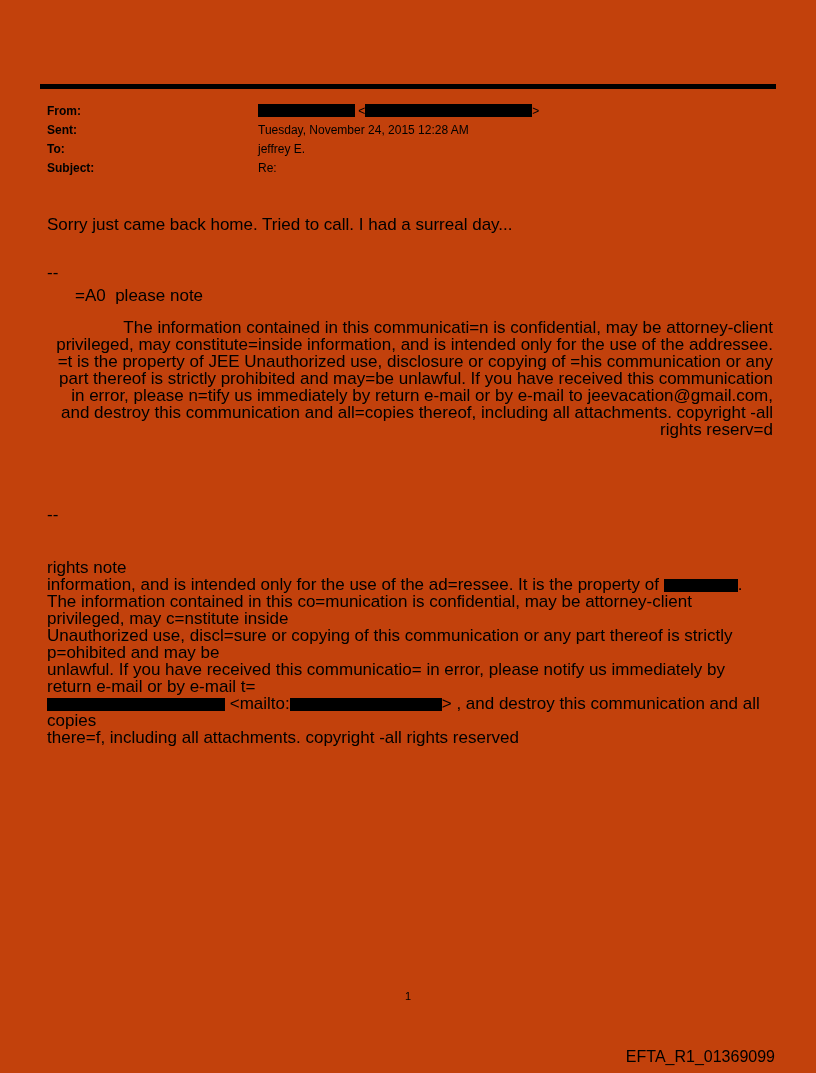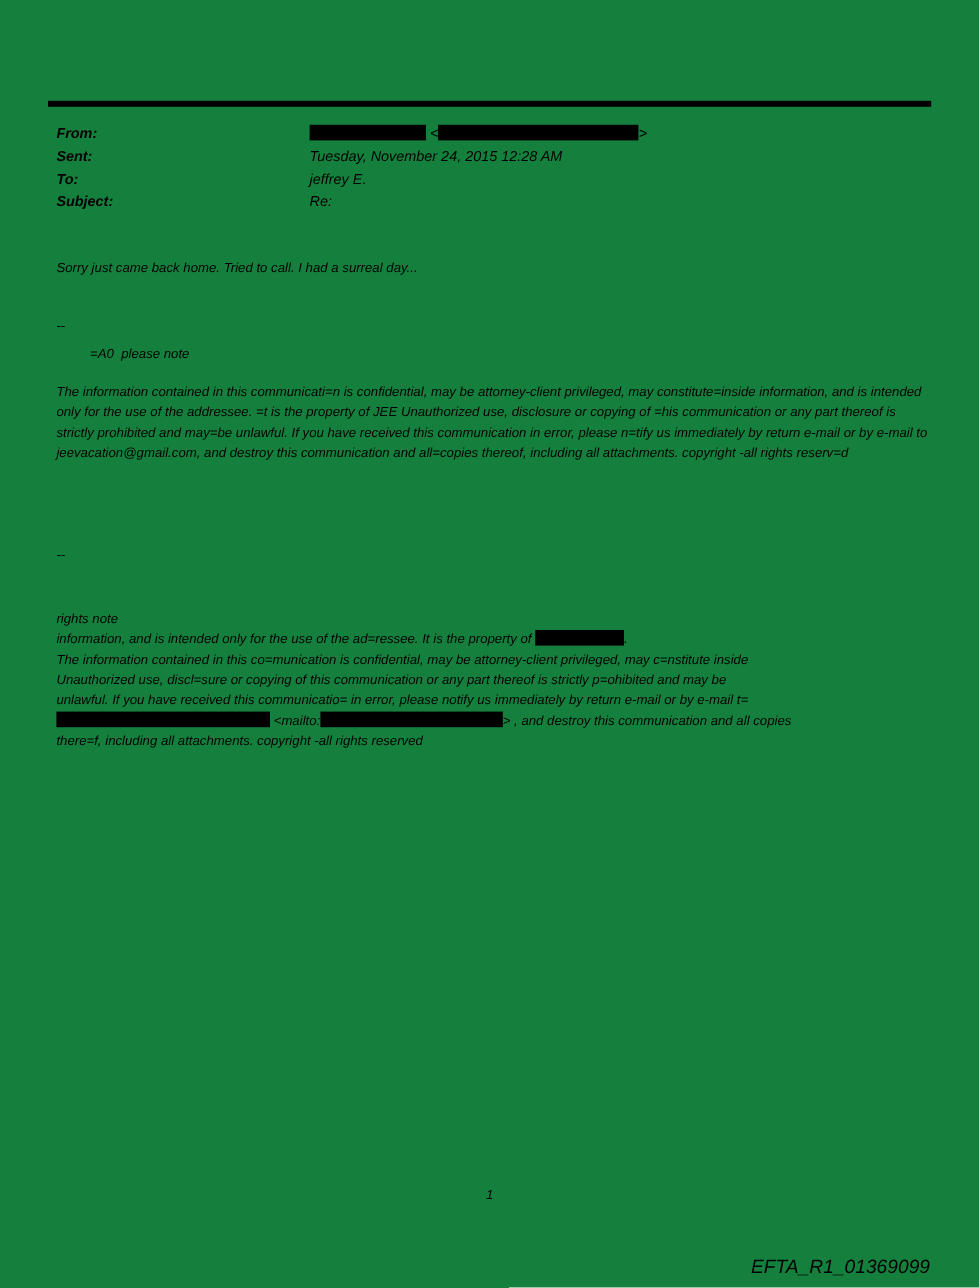--- a/index.html
+++ b/index.html
@@ -10,23 +10,22 @@
   body {
     width: 816px;
     height: 1073px;
     position: relative;
     font-family: "Liberation Sans", "DejaVu Sans", sans-serif;
     color: #000000;
   }
   .page {
     position: absolute;
     inset: 0;
-    background: #15803d;
+    background: #c2410c;
     overflow: hidden;
-    font-style: italic;
   }
   .top-rule {
     position: absolute;
     left: 40px;
     top: 84px;
     width: 736px;
     height: 5px;
     background: #000000;
   }
   .email-header {
@@ -53,32 +52,32 @@
   .r-from-name  { width: 97px; }
   .r-from-email { width: 167px; }
   .r-prop       { width: 74px; }
   .r-mail1      { width: 178px; }
   .r-mail2      { width: 152px; }
   .body-text {
     position: absolute;
     left: 47px;
     top: 216px;
     width: 726px;
-    font-size: 11px;
+    font-size: 17px;
     line-height: 17px;
   }
   .para { margin: 0; }
   .quote-block { margin-top: 20px; }
   .sep1 { margin-top: 31px; }
   .note1 {
     margin-top: 6px;
     padding-left: 28px;
     white-space: pre-wrap;
   }
-  .disc1 { margin-top: 15px; }
+  .disc1 { margin-top: 15px; text-align: right; }
   .sep2 { margin-top: 68px; }
   .note2 { margin-top: 36px; }
   .disc2 .line { white-space: pre-wrap; }
   .page-number {
     position: absolute;
     left: 0;
     right: 0;
     top: 990px;
     text-align: center;
     font-size: 11px;

